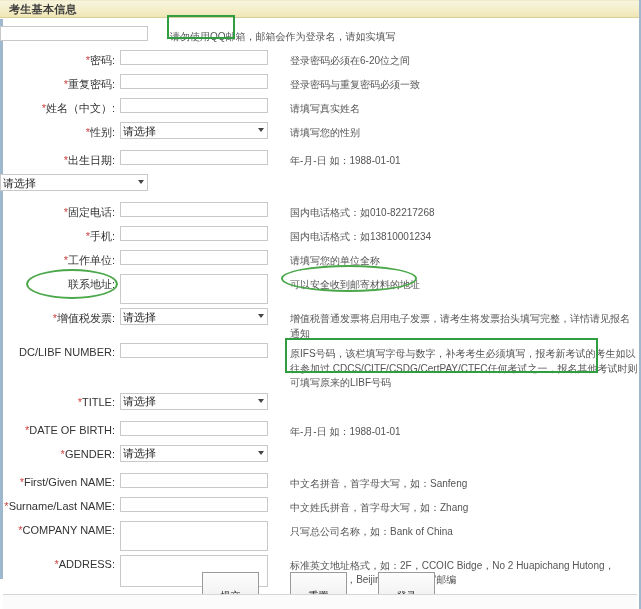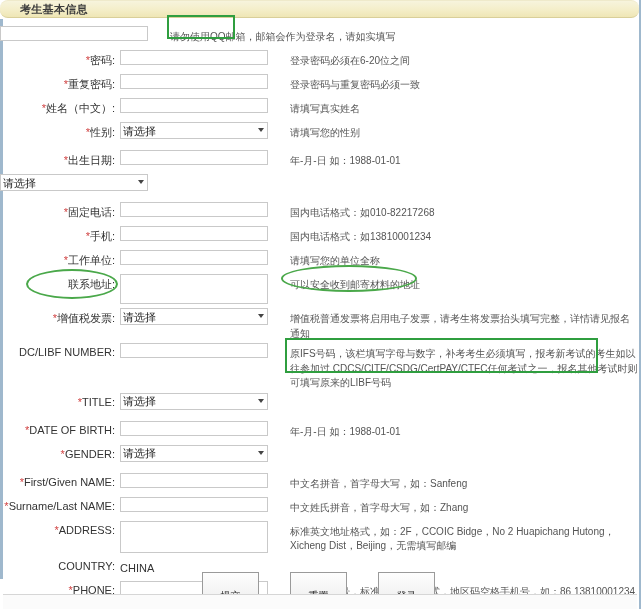--- a/index.html
+++ b/index.html
@@ -24,23 +24,22 @@
     background: #fff;
   }
   
   .panel-header {
     height: 18px;
     background: linear-gradient(to bottom, #f7f4dd 0%, #f4eec9 55%, #efe6b5 100%);
     border-bottom: 1px solid #d9cf9a;
     border-top: 1px solid #efeacb;
     display: flex;
     align-items: center;
-    padding-left: 20px;
-    box-sizing: border-box;
-    border-radius: 8px;
+    padding-left: 9px;
+    box-sizing: border-box;
   }
   .panel-header .title {
     font-size: 11px;
     font-weight: bold;
     color: #3c3c3c;
     letter-spacing: 0.3px;
   }
   .blue-strip {
     position: absolute;
     left: 0;
@@ -306,20 +305,25 @@
         <div class="label-cell"><span class="req">*</span>First/Given NAME:</div>
         <div class="field-cell"><input type="text" class="txt" style=""></div>
         <div class="hint-cell"><span>中文名拼音，首字母大写，如：Sanfeng</span></div>
       </div>
       <div class="row">
         <div class="label-cell"><span class="req">*</span>Surname/Last NAME:</div>
         <div class="field-cell"><input type="text" class="txt" style=""></div>
         <div class="hint-cell"><span>中文姓氏拼音，首字母大写，如：Zhang</span></div>
       </div>
       <div class="row">
+        <div class="label-cell"><span class="req">*</span>COMPANY NAME:</div>
+        <div class="field-cell"><textarea class="area" style=""></textarea></div>
+        <div class="hint-cell"><span>只写总公司名称，如：Bank of China</span></div>
+      </div>
+      <div class="row">
         <div class="label-cell"><span class="req">*</span>ADDRESS:</div>
         <div class="field-cell"><textarea class="area tall" style=""></textarea></div>
         <div class="hint-cell"><span>标准英文地址格式，如：2F，CCOIC Bidge，No 2 Huapichang Hutong，Xicheng Dist，Beijing，无需填写邮编</span></div>
       </div>
       <div class="row">
         <div class="label-cell">COUNTRY:</div>
         <div class="field-cell"><span class="static-val">CHINA</span></div>
         <div class="hint-cell"><span></span></div>
       </div>
       <div class="row">

